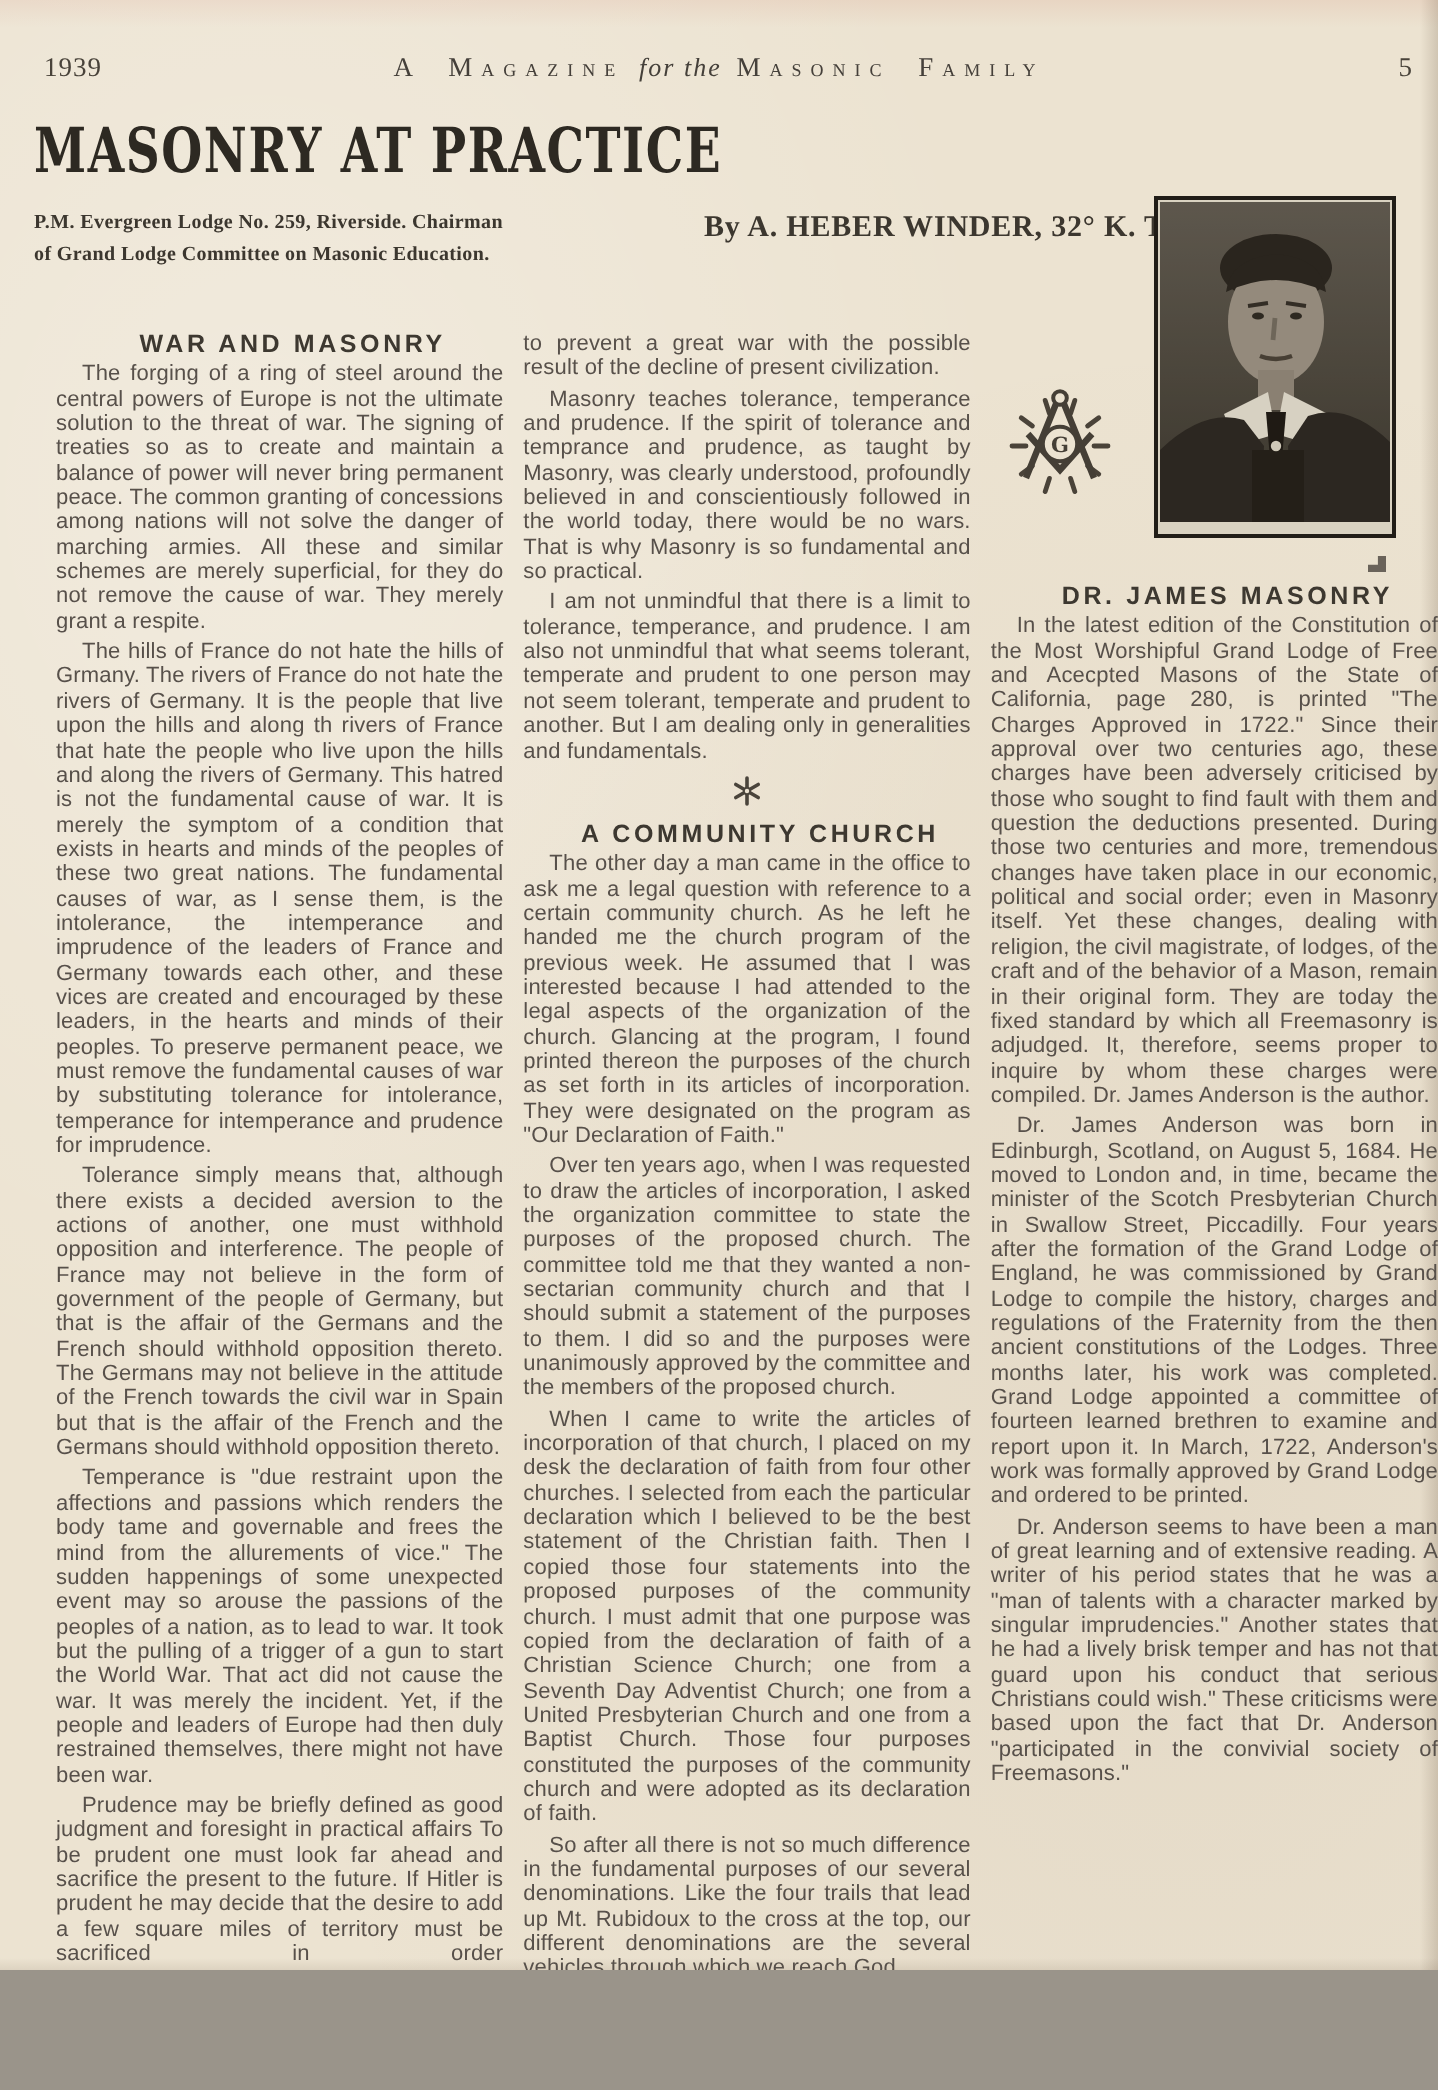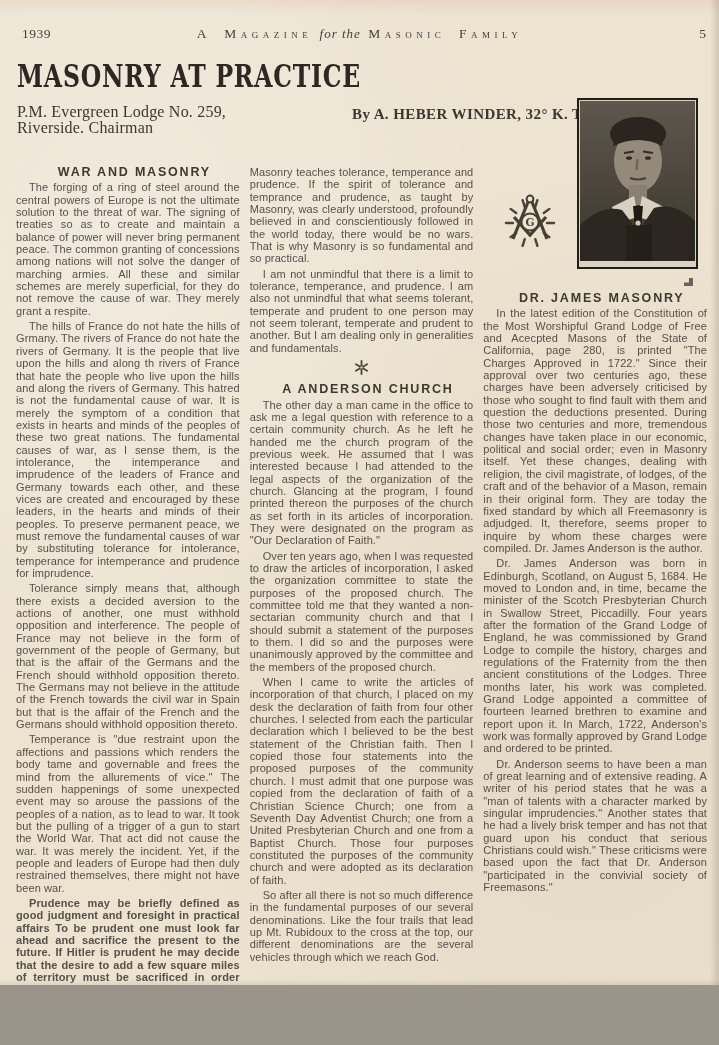--- a/index.html
+++ b/index.html
@@ -28,48 +28,48 @@
     color:#45403a;}
   .masthead .caps{font-variant:small-caps;letter-spacing:4.5px;word-spacing:6px;}
   .masthead .ital{font-style:italic;font-size:13px;letter-spacing:1px;margin:0 4px;}
 
   
   .art-title{position:absolute;left:17px;top:58px;
     font-family:"DejaVu Serif", serif;font-weight:bold;font-size:31px;
     letter-spacing:1px;color:#2d2922;white-space:nowrap;
     transform:scaleX(.76);transform-origin:left top;}
   .byline-left{position:absolute;left:17px;top:104px;width:260px;
-    font-family:"Liberation Serif", serif;font-weight:normal;font-size:16px;
+    font-family:"Liberation Serif", serif;font-weight:bold;font-size:10px;
     line-height:16.2px;color:#3c372f;letter-spacing:.2px;}
   .byline-left p{margin:0;text-indent:0;}
   .byline-right{position:absolute;left:352px;top:106px;
     font-family:"Liberation Serif", serif;font-weight:bold;font-size:15px;
     color:#3c372f;letter-spacing:.4px;white-space:nowrap;}
 
   
   .photo-frame{position:absolute;left:577px;top:98px;width:121px;height:171px;
     border:2px solid #211d17;background:#d9d2c1;box-sizing:border-box;padding:1px 1px 7px 1px;}
   .photo-frame svg{display:block;}
   .ink-mark{position:absolute;left:684px;top:278px;width:9px;height:8px;background:#4a443c;
     clip-path:polygon(0 55%,55% 55%,55% 0,100% 0,100% 100%,0 100%);opacity:.8;}
 
   
   .emblem{position:absolute;left:501px;top:189px;width:58px;height:68px;}
 
   
-  .cols{position:absolute;left:16px;top:166px;width:691px;display:flex;gap:10px;}
+  .cols{position:absolute;left:28px;top:166px;width:691px;display:flex;gap:10px;}
   .col{flex:1;min-width:0;text-align:justify;font-size:11px;line-height:12.35px;
     letter-spacing:.1px;color:#57504a;}
   .col p{margin:0 0 3px;text-indent:13px;}
   .sec-head{text-align:center;font-weight:bold;font-size:12.5px;letter-spacing:1.8px;
     color:#3d3830;margin:1px 0 4px;text-indent:0;}
   .col3{padding-top:126px;box-sizing:border-box;}
   .divider{text-align:center;margin:6px 0 7px;height:16px;}
   [data-name="col2-top"] p:first-child{text-indent:0;}
-  [data-name="col1-paragraphs"] p:last-child{text-align-last:justify;font-weight:bold;}
+  [data-name="col1-paragraphs"] p:last-child{text-align-last:justify;}
 </style>
 </head>
 <body>
 
 <div class="page" data-name="magazine-page">
   <div class="edge-right" data-name="page-edge-shadow"></div>
   <div class="edge-bottom" data-name="page-bottom-shadow"></div>
 
   <div class="runhead" data-name="running-head">
     <span class="year" data-name="year-label">1939</span>
@@ -77,20 +77,21 @@
       <span class="caps" data-name="masthead-part-1">A Magazine</span>
       <span class="ital" data-name="masthead-part-2">for the</span>
       <span class="caps" data-name="masthead-part-3">Masonic Family</span>
     </div>
     <span class="pageno" data-name="page-number">5</span>
   </div>
 
   <div class="art-title" data-name="article-title">MASONRY AT PRACTICE</div>
   <div class="byline-left" data-name="author-credentials">
       <p data-name="paragraph">P.M. Evergreen Lodge No. 259, Riverside. Chairman</p>
+      <p data-name="paragraph">of Grand Lodge Committee on Masonic Education.</p>
     </div>
   <div class="byline-right" data-name="byline">By A. HEBER WINDER, 32° K. T.</div>
 
   <div class="emblem" data-name="square-and-compass-icon">
     <svg width="58" height="68" viewBox="0 0 58 68">
       <g stroke="#4a4339" stroke-width="2.4" stroke-linecap="round">
         <line x1="46" y1="34" x2="53" y2="34"></line>
           <line x1="42.8" y1="44" x2="48.4" y2="48.1"></line>
         <line x1="34.3" y1="50.2" x2="36.4" y2="56.8"></line>
           <line x1="23.7" y1="50.2" x2="21.6" y2="56.8"></line>
@@ -148,34 +149,35 @@
           <p data-name="paragraph">The forging of a ring of steel around the central powers of Europe is not the ultimate solution to the threat of war. The signing of treaties so as to create and maintain a balance of power will never bring permanent peace. The common granting of concessions among nations will not solve the danger of marching armies. All these and similar schemes are merely superficial, for they do not remove the cause of war. They merely grant a respite.</p>
           <p data-name="paragraph">The hills of France do not hate the hills of Grmany. The rivers of France do not hate the rivers of Germany. It is the people that live upon the hills and along th rivers of France that hate the people who live upon the hills and along the rivers of Germany. This hatred is not the fundamental cause of war. It is merely the symptom of a condition that exists in hearts and minds of the peoples of these two great nations. The fundamental causes of war, as I sense them, is the intolerance, the intemperance and imprudence of the leaders of France and Germany towards each other, and these vices are created and encouraged by these leaders, in the hearts and minds of their peoples. To preserve permanent peace, we must remove the fundamental causes of war by substituting tolerance for intolerance, temperance for intemperance and prudence for imprudence.</p>
           <p data-name="paragraph">Tolerance simply means that, although there exists a decided aversion to the actions of another, one must withhold opposition and interference. The people of France may not believe in the form of government of the people of Germany, but that is the affair of the Germans and the French should withhold opposition thereto. The Germans may not believe in the attitude of the French towards the civil war in Spain but that is the affair of the French and the Germans should withhold opposition thereto.</p>
           <p data-name="paragraph">Temperance is "due restraint upon the affections and passions which renders the body tame and governable and frees the mind from the allurements of vice." The sudden happenings of some unexpected event may so arouse the passions of the peoples of a nation, as to lead to war. It took but the pulling of a trigger of a gun to start the World War. That act did not cause the war. It was merely the incident. Yet, if the people and leaders of Europe had then duly restrained themselves, there might not have been war.</p>
           <p data-name="paragraph">Prudence may be briefly defined as good judgment and foresight in practical affairs To be prudent one must look far ahead and sacrifice the present to the future. If Hitler is prudent he may decide that the desire to add a few square miles of territory must be sacrificed in order</p>
         </div>
     </div>
 
     <div class="col" data-name="column-2">
       <div data-name="col2-top">
+          <p data-name="paragraph">to prevent a great war with the possible result of the decline of present civilization.</p>
           <p data-name="paragraph">Masonry teaches tolerance, temperance and prudence. If the spirit of tolerance and temprance and prudence, as taught by Masonry, was clearly understood, profoundly believed in and conscientiously followed in the world today, there would be no wars. That is why Masonry is so fundamental and so practical.</p>
           <p data-name="paragraph">I am not unmindful that there is a limit to tolerance, temperance, and prudence. I am also not unmindful that what seems tolerant, temperate and prudent to one person may not seem tolerant, temperate and prudent to another. But I am dealing only in generalities and fundamentals.</p>
         </div>
       <div class="divider" data-name="star-divider-icon">
         <svg width="15" height="15" viewBox="0 0 15 15">
           <g stroke="#4a443b" stroke-width="1.8" stroke-linecap="round">
             <line x1="7.5" y1="1" x2="7.5" y2="14"></line>
             <line x1="1.9" y1="4.25" x2="13.1" y2="10.75"></line>
             <line x1="13.1" y1="4.25" x2="1.9" y2="10.75"></line>
           </g>
           <circle cx="7.5" cy="7.5" r="1.6" fill="#ece3d1" stroke="#4a443b" stroke-width="1"></circle>
         </svg>
       </div>
-      <p class="sec-head" data-name="section-heading-community-church">A ANDERSON CHURCH</p>
+      <p class="sec-head" data-name="section-heading-community-church">A COMMUNITY CHURCH</p>
       <div data-name="col2-paragraphs">
           <p data-name="paragraph">The other day a man came in the office to ask me a legal question with reference to a certain community church. As he left he handed me the church program of the previous week. He assumed that I was interested because I had attended to the legal aspects of the organization of the church. Glancing at the program, I found printed thereon the purposes of the church as set forth in its articles of incorporation. They were designated on the program as "Our Declaration of Faith."</p>
           <p data-name="paragraph">Over ten years ago, when I was requested to draw the articles of incorporation, I asked the organization committee to state the purposes of the proposed church. The committee told me that they wanted a non-sectarian community church and that I should submit a statement of the purposes to them. I did so and the purposes were unanimously approved by the committee and the members of the proposed church.</p>
           <p data-name="paragraph">When I came to write the articles of incorporation of that church, I placed on my desk the declaration of faith from four other churches. I selected from each the particular declaration which I believed to be the best statement of the Christian faith. Then I copied those four statements into the proposed purposes of the community church. I must admit that one purpose was copied from the declaration of faith of a Christian Science Church; one from a Seventh Day Adventist Church; one from a United Presbyterian Church and one from a Baptist Church. Those four purposes constituted the purposes of the community church and were adopted as its declaration of faith.</p>
           <p data-name="paragraph">So after all there is not so much difference in the fundamental purposes of our several denominations. Like the four trails that lead up Mt. Rubidoux to the cross at the top, our different denominations are the several vehicles through which we reach God.</p>
         </div>
     </div>
 
     <div class="col col3" data-name="column-3">
       <p class="sec-head" data-name="section-heading-dr-james-anderson">DR. JAMES MASONRY</p>

